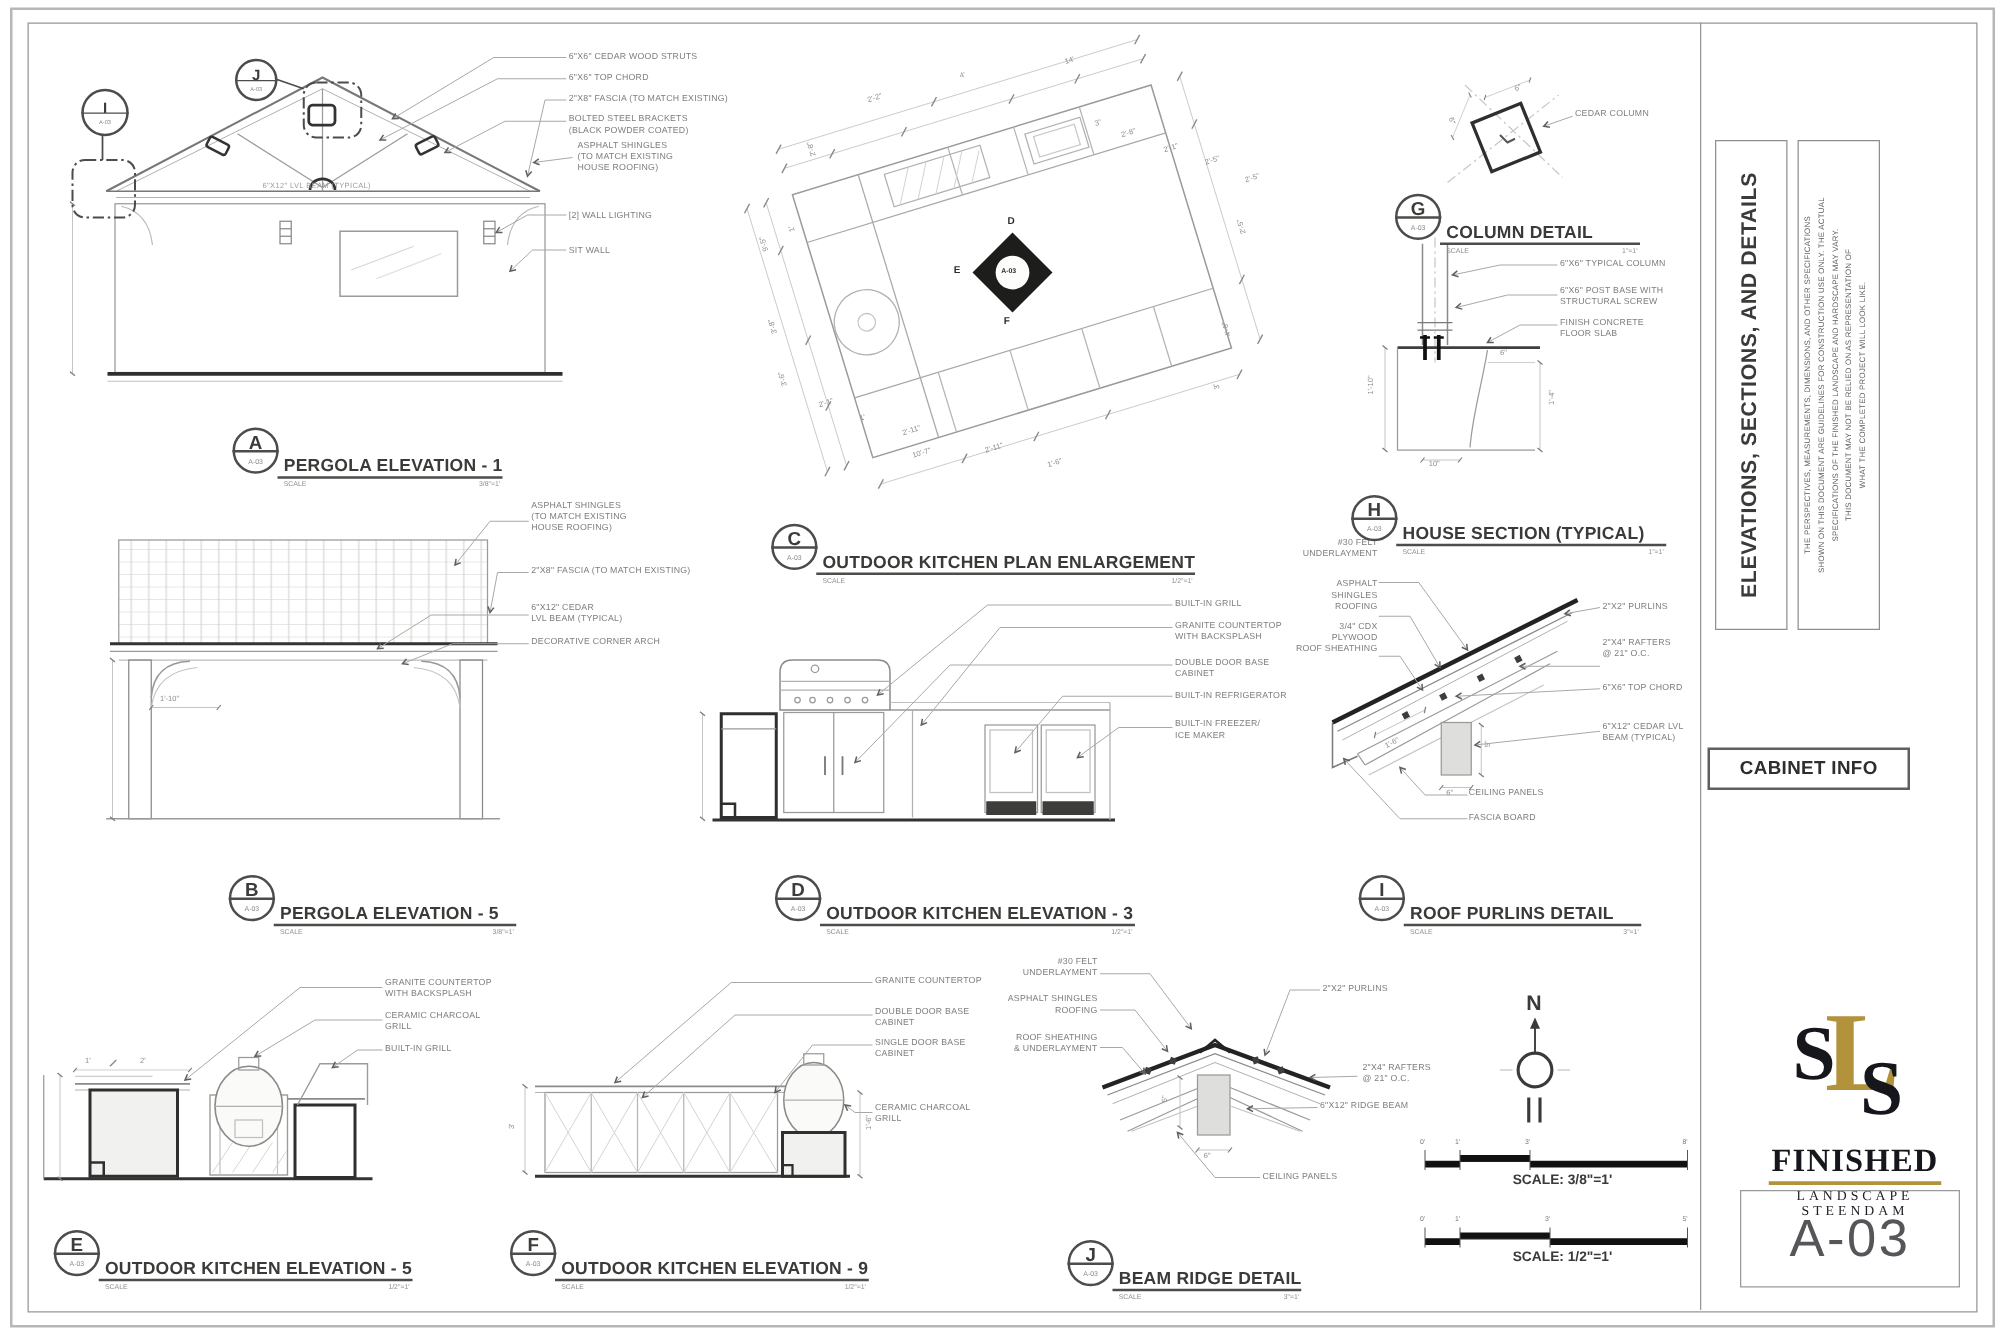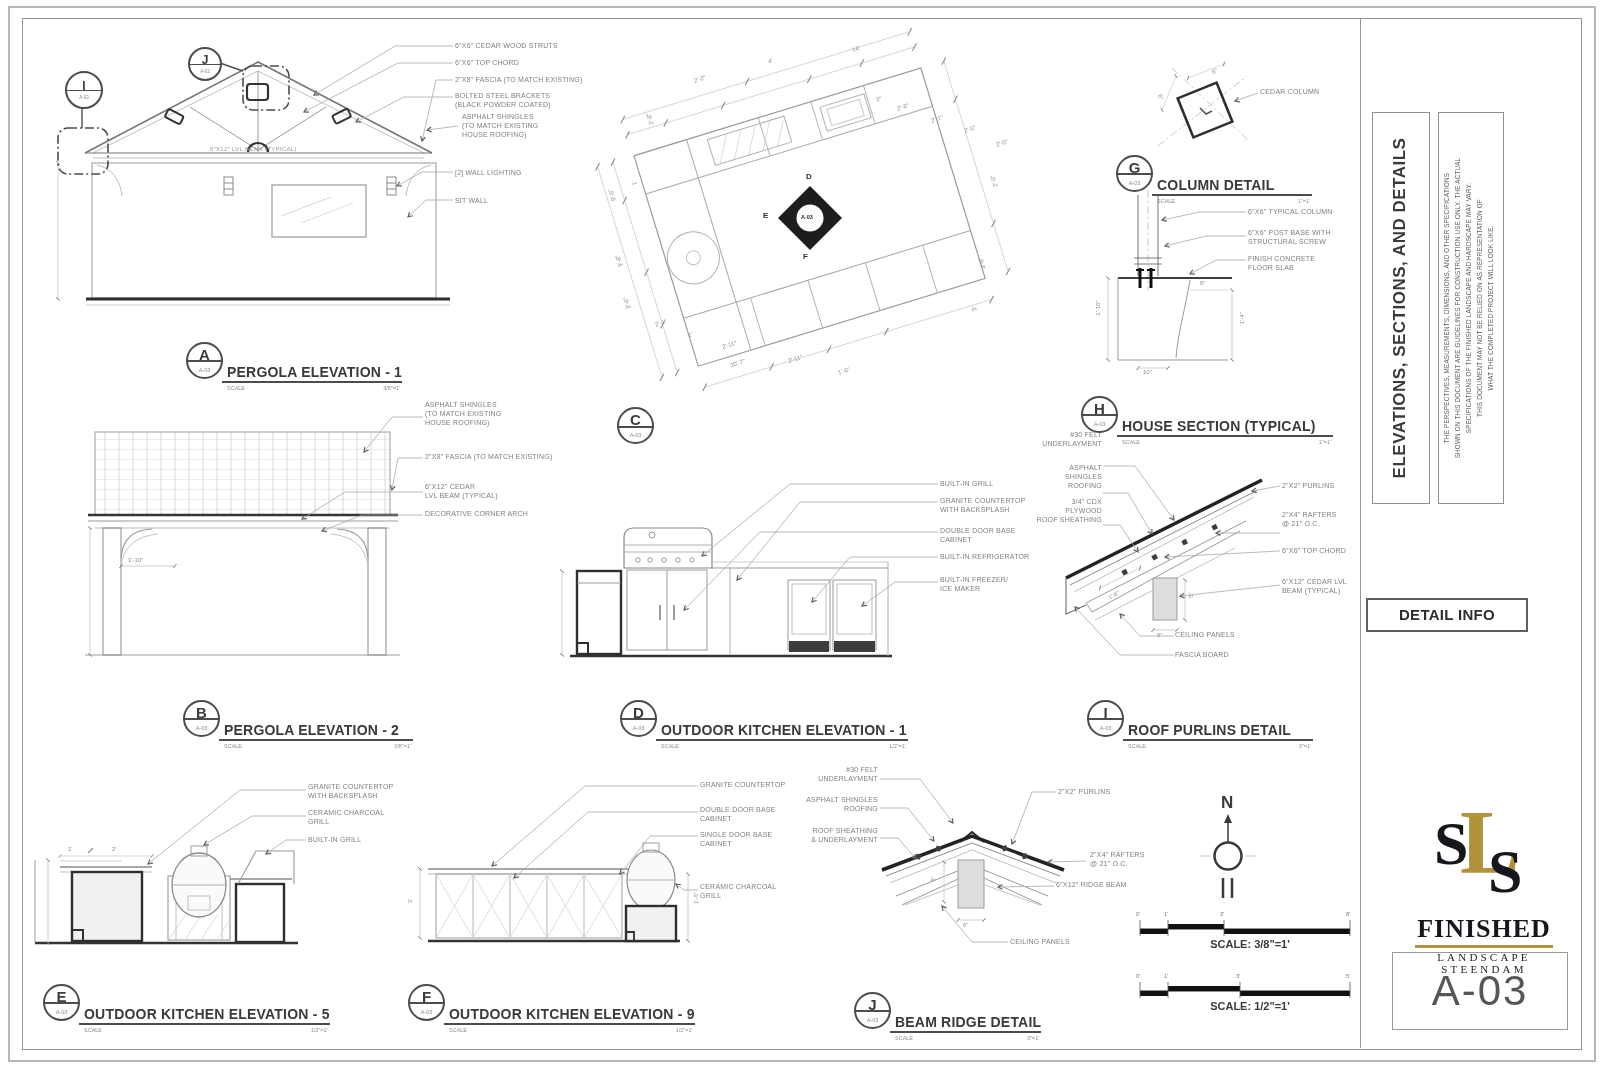--- a/index.html
+++ b/index.html
@@ -580,41 +580,49 @@
         <span>3/8"=1'</span>
       </div>
   </div>
 </div>
 <div class="dt" style="left:183px;top:688px;width:230px;">
   <div class="dt-circle">
     <span class="dt-letter">B</span>
     <span class="dt-ref">A-03</span>
   </div>
   <div class="dt-body">
-    <div class="dt-title">PERGOLA ELEVATION - 2</div>
+    <div class="dt-title">PERGOLA ELEVATION - 5</div>
     <div class="dt-rule"></div>
     <div class="dt-sub">
         <span>SCALE</span>
         <span>3/8"=1'</span>
       </div>
   </div>
 </div>
 <div class="dt" style="left:617px;top:407px;width:312px;">
   <div class="dt-circle">
     <span class="dt-letter">C</span>
     <span class="dt-ref">A-03</span>
   </div>
+  <div class="dt-body">
+    <div class="dt-title">OUTDOOR KITCHEN PLAN ENLARGEMENT</div>
+    <div class="dt-rule"></div>
+    <div class="dt-sub">
+        <span>SCALE</span>
+        <span>1/2"=1'</span>
+      </div>
+  </div>
 </div>
 <div class="dt" style="left:620px;top:688px;width:288px;">
   <div class="dt-circle">
     <span class="dt-letter">D</span>
     <span class="dt-ref">A-03</span>
   </div>
   <div class="dt-body">
-    <div class="dt-title">OUTDOOR KITCHEN ELEVATION - 1</div>
+    <div class="dt-title">OUTDOOR KITCHEN ELEVATION - 3</div>
     <div class="dt-rule"></div>
     <div class="dt-sub">
         <span>SCALE</span>
         <span>1/2"=1'</span>
       </div>
   </div>
 </div>
 <div class="dt" style="left:43px;top:972px;width:270px;">
   <div class="dt-circle">
     <span class="dt-letter">E</span>
@@ -705,21 +713,21 @@
 
 <div class="vbox" style="left:1438px;top:112px;width:64px;height:390px;"></div>
 <div class="vdisc">
   <div>THE PERSPECTIVES, MEASUREMENTS, DIMENSIONS, AND OTHER SPECIFICATIONS</div>
   <div>SHOWN ON THIS DOCUMENT ARE GUIDELINES FOR CONSTRUCTION USE ONLY. THE ACTUAL</div>
   <div>SPECIFICATIONS OF THE FINISHED LANDSCAPE AND HARDSCAPE MAY VARY.</div>
   <div>THIS DOCUMENT MAY NOT BE RELIED ON AS REPRESENTATION OF</div>
   <div>WHAT THE COMPLETED PROJECT WILL LOOK LIKE.</div>
 </div>
 
-<div class="pinfo">DETAIL INFO</div>
+<div class="pinfo">CABINET INFO</div>
 
 <div class="logo">
   <div class="mono">
     <span class="s1">S</span>
     <span class="lg">L</span>
     <span class="s2">S</span>
   </div>
   <div><span class="lname">FINISHED</span></div>
   <div class="ltag">LANDSCAPE STEENDAM</div>
 </div>

